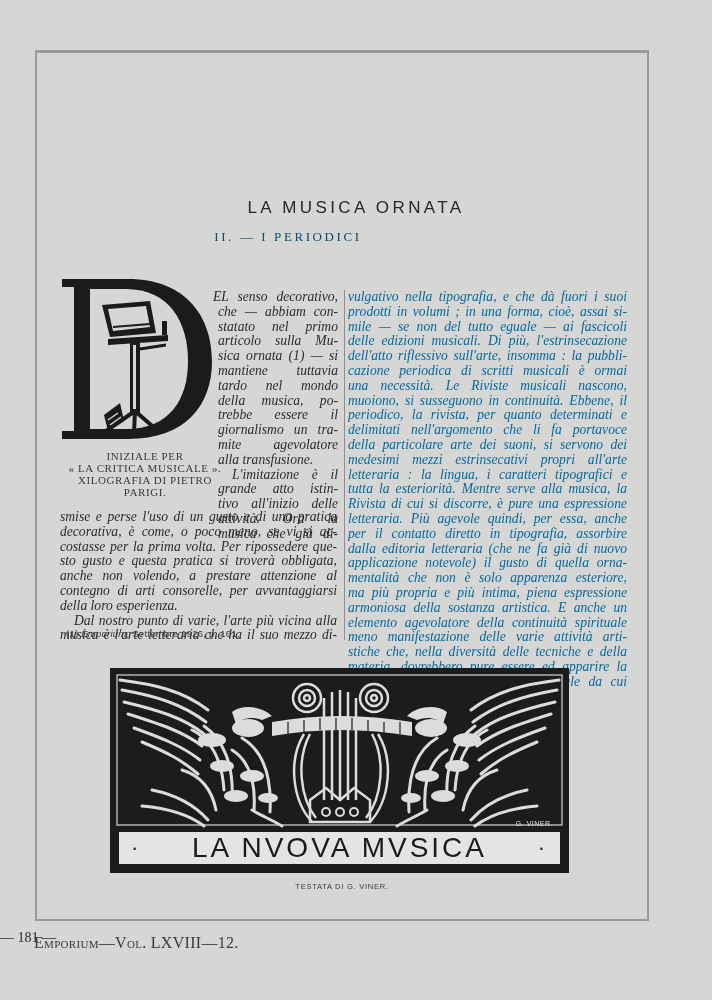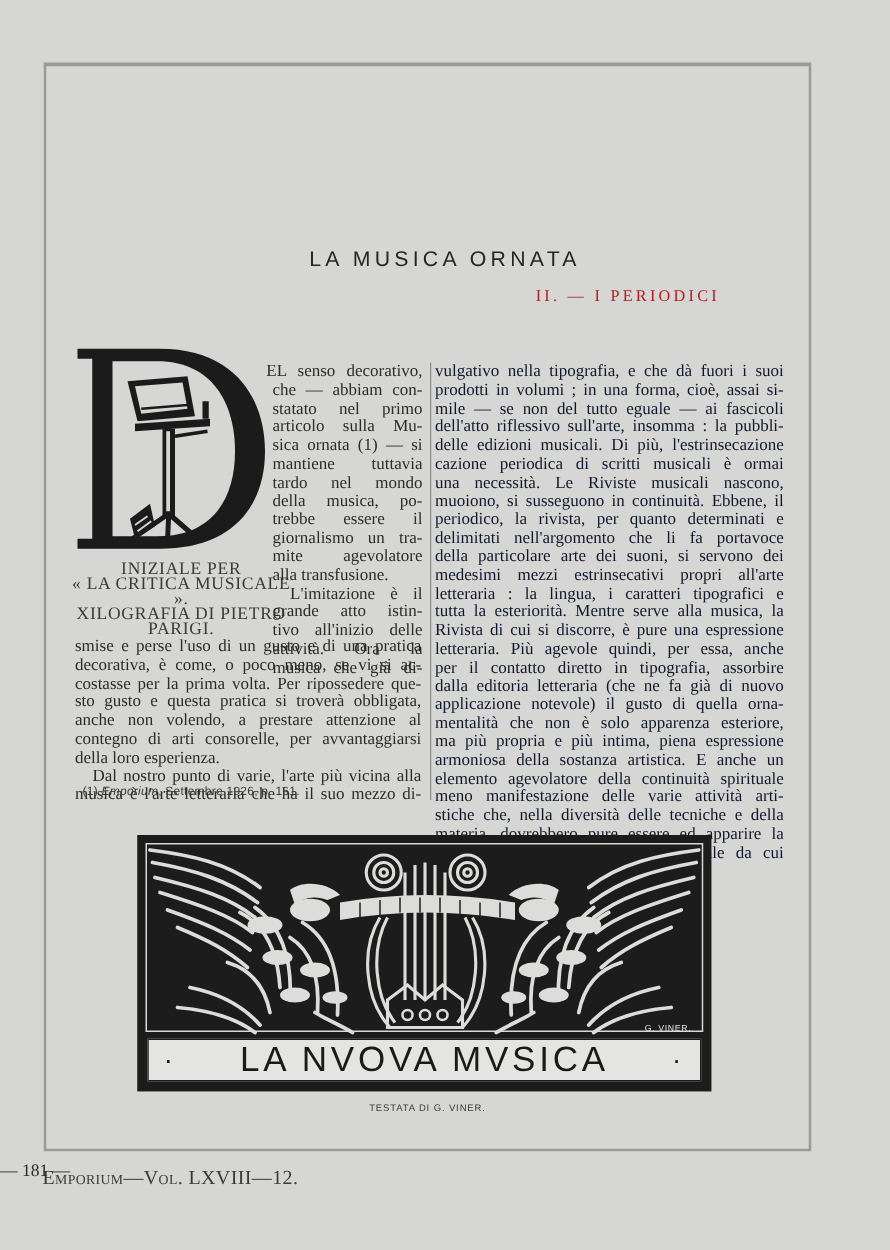--- a/index.html
+++ b/index.html
@@ -11,56 +11,56 @@
     .frame {
       position: absolute; left: 35px; top: 50px; width: 614px; height: 871px;
       border: 2px solid #9a9a98; border-top-width: 3px; box-sizing: border-box;
     }
     .title {
       position: absolute; left: 0; width: 712px; top: 198px; text-align: center;
       font-family: "Liberation Sans", "DejaVu Sans", sans-serif;
       font-size: 17px; letter-spacing: 3.4px; color: #262626;
     }
     .subtitle {
-      position: absolute; left: 0; width: 576px; top: 229px; text-align: right;
-      font-size: 13px; letter-spacing: 2.6px; color: #b91c1c;
+      position: absolute; left: 0; width: 576px; top: 229px; text-align: center;
+      font-size: 13px; letter-spacing: 2.6px; color: #0c4a6e;
     }
     .dropcap {
       position: absolute; left: 58px; top: 275px; width: 156px; height: 168px;
     }
     .cap-caption {
       position: absolute; left: 55px; top: 450px; width: 180px; text-align: center;
-      font-size: 14px; line-height: 12px; letter-spacing: 0.6px; color: #3a3a3a;
+      font-size: 11px; line-height: 12px; letter-spacing: 0.6px; color: #3a3a3a;
       font-variant: small-caps; text-transform: uppercase;
     }
     .col-left-narrow {
       position: absolute; left: 218px; top: 290px; width: 120px;
       font-size: 13.6px; line-height: 14.8px; text-align: justify; color: #2b2b2b;
     }
     .col-left-narrow .ln, .col-left-wide .ln, .col-right .ln {
-      display: block; text-align: justify; text-align-last: justify; white-space: nowrap; overflow: hidden;
+      display: block; text-align: justify; text-align-last: justify; white-space: nowrap; overflow: hidden; font-style: italic;
     }
     .col-left-narrow .ln.first { margin-left: -5px; }
     .col-left-narrow .ln.last, .col-left-wide .ln.last, .col-right .ln.last { text-align-last: left; }
     .col-left-wide {
       position: absolute; left: 60px; top: 510px; width: 277px;
       font-size: 13.6px; line-height: 14.8px; color: #2b2b2b;
     }
     .col-left-wide .indent { padding-left: 14px; }
     .footnote {
       position: absolute; left: 66px; top: 628px; width: 270px;
       font-family: "Liberation Sans", "DejaVu Sans", sans-serif;
       font-size: 9.6px; color: #3a3a3a; letter-spacing: 0.2px;
     }
     .divider {
       position: absolute; left: 344px; top: 290px; width: 1px; height: 350px; background: #8e8e8c;
     }
     .col-right {
       position: absolute; left: 348px; top: 290px; width: 279px;
-      font-size: 13.6px; line-height: 14.8px; color: #0f172a;
+      font-size: 13.6px; line-height: 14.8px; color: #0369a1;
     }
     .banner {
       position: absolute; left: 110px; top: 668px; width: 459px; height: 205px;
       background: #1c1c1c; border: 2px solid #1c1c1c; box-sizing: border-box;
     }
     .banner svg { position: absolute; left: 0; top: 0; }
     .banner-text {
       position: absolute; left: 6px; right: 6px; bottom: 6px; height: 34px;
       background: #e4e4e2; border: 1px solid #1c1c1c;
       display: flex; align-items: center; justify-content: space-between;
@@ -163,22 +163,22 @@
   <span>(1)</span>
   <i>Emporium</i><span>, Settembre 1926, p. 161.</span>
 </div>
 
 <div class="divider"></div>
 
 <div class="col-right">
   <span class="ln">vulgativo nella tipografia, e che dà fuori i suoi</span>
   <span class="ln">prodotti in volumi ; in una forma, cioè, assai si-</span>
   <span class="ln">mile — se non del tutto eguale — ai fascicoli</span>
+  <span class="ln">delle edizioni musicali. Di più, l'estrinsecazione</span>
   <span class="ln">dell'atto riflessivo sull'arte, insomma : la pubbli-</span>
-  <span class="ln">delle edizioni musicali. Di più, l'estrinsecazione</span>
   <span class="ln">cazione periodica di scritti musicali è ormai</span>
   <span class="ln">una necessità. Le Riviste musicali nascono,</span>
   <span class="ln">muoiono, si susseguono in continuità. Ebbene, il</span>
   <span class="ln">periodico, la rivista, per quanto determinati e</span>
   <span class="ln">delimitati nell'argomento che li fa portavoce</span>
   <span class="ln">della particolare arte dei suoni, si servono dei</span>
   <span class="ln">medesimi mezzi estrinsecativi propri all'arte</span>
   <span class="ln">letteraria : la lingua, i caratteri tipografici e</span>
   <span class="ln">tutta la esteriorità. Mentre serve alla musica, la</span>
   <span class="ln">Rivista di cui si discorre, è pure una espressione</span>

